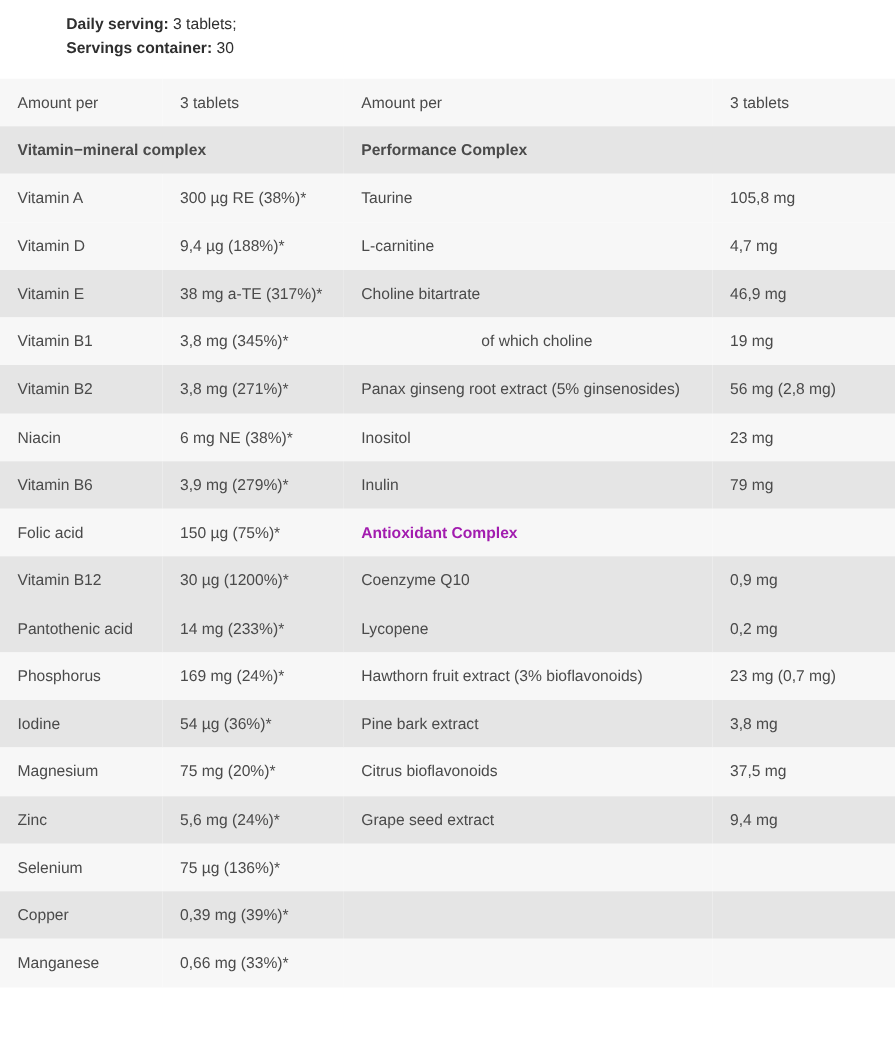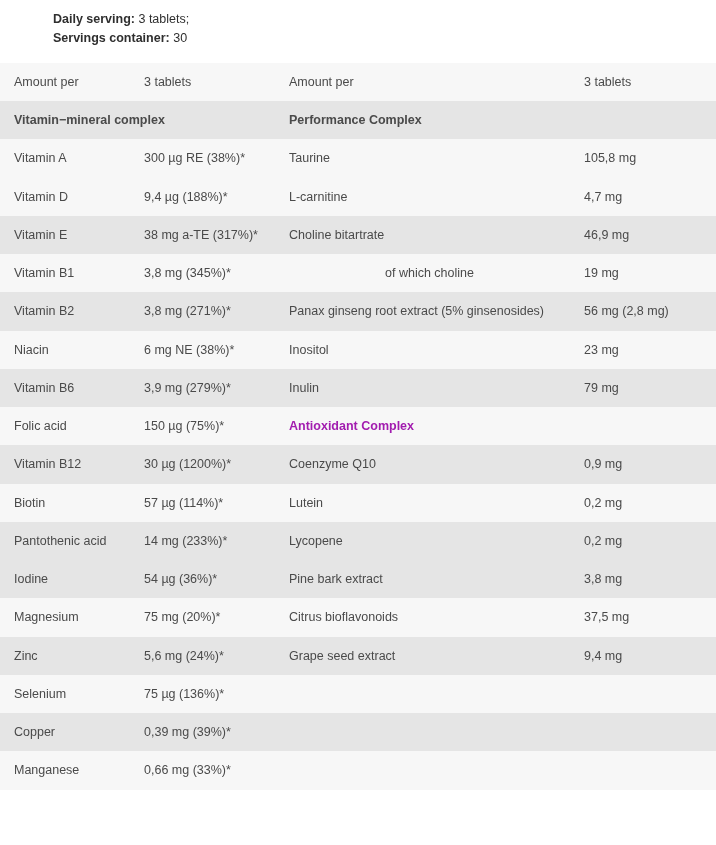--- a/index.html
+++ b/index.html
@@ -140,32 +140,32 @@
         <td>150 µg (75%)*</td>
         <td style="font-weight:bold;color:#a21caf;">Antioxidant Complex</td>
         <td></td>
       </tr>
       <tr class="plain">
         <td>Vitamin B12</td>
         <td>30 µg (1200%)*</td>
         <td>Coenzyme Q10</td>
         <td>0,9 mg</td>
       </tr>
-      <tr class="shaded">
-        <td>Biotin</td>
-        <td>57 µg (114%)*</td>
-        <td>Lutein</td>
-        <td>0,2 mg</td>
-      </tr>
       <tr class="plain">
         <td>Pantothenic acid</td>
         <td class="muted-green">14 mg (233%)*</td>
         <td>Lycopene</td>
         <td>0,2 mg</td>
       </tr>
+      <tr class="shaded">
+        <td>Phosphorus</td>
+        <td>169 mg (24%)*</td>
+        <td>Hawthorn fruit extract (3% bioflavonoids)</td>
+        <td>23 mg (0,7 mg)</td>
+      </tr>
       <tr class="plain">
         <td>Iodine</td>
         <td>54 µg (36%)*</td>
         <td>Pine bark extract</td>
         <td>3,8 mg</td>
       </tr>
       <tr class="shaded">
         <td>Magnesium</td>
         <td>75 mg (20%)*</td>
         <td>Citrus bioflavonoids</td>

